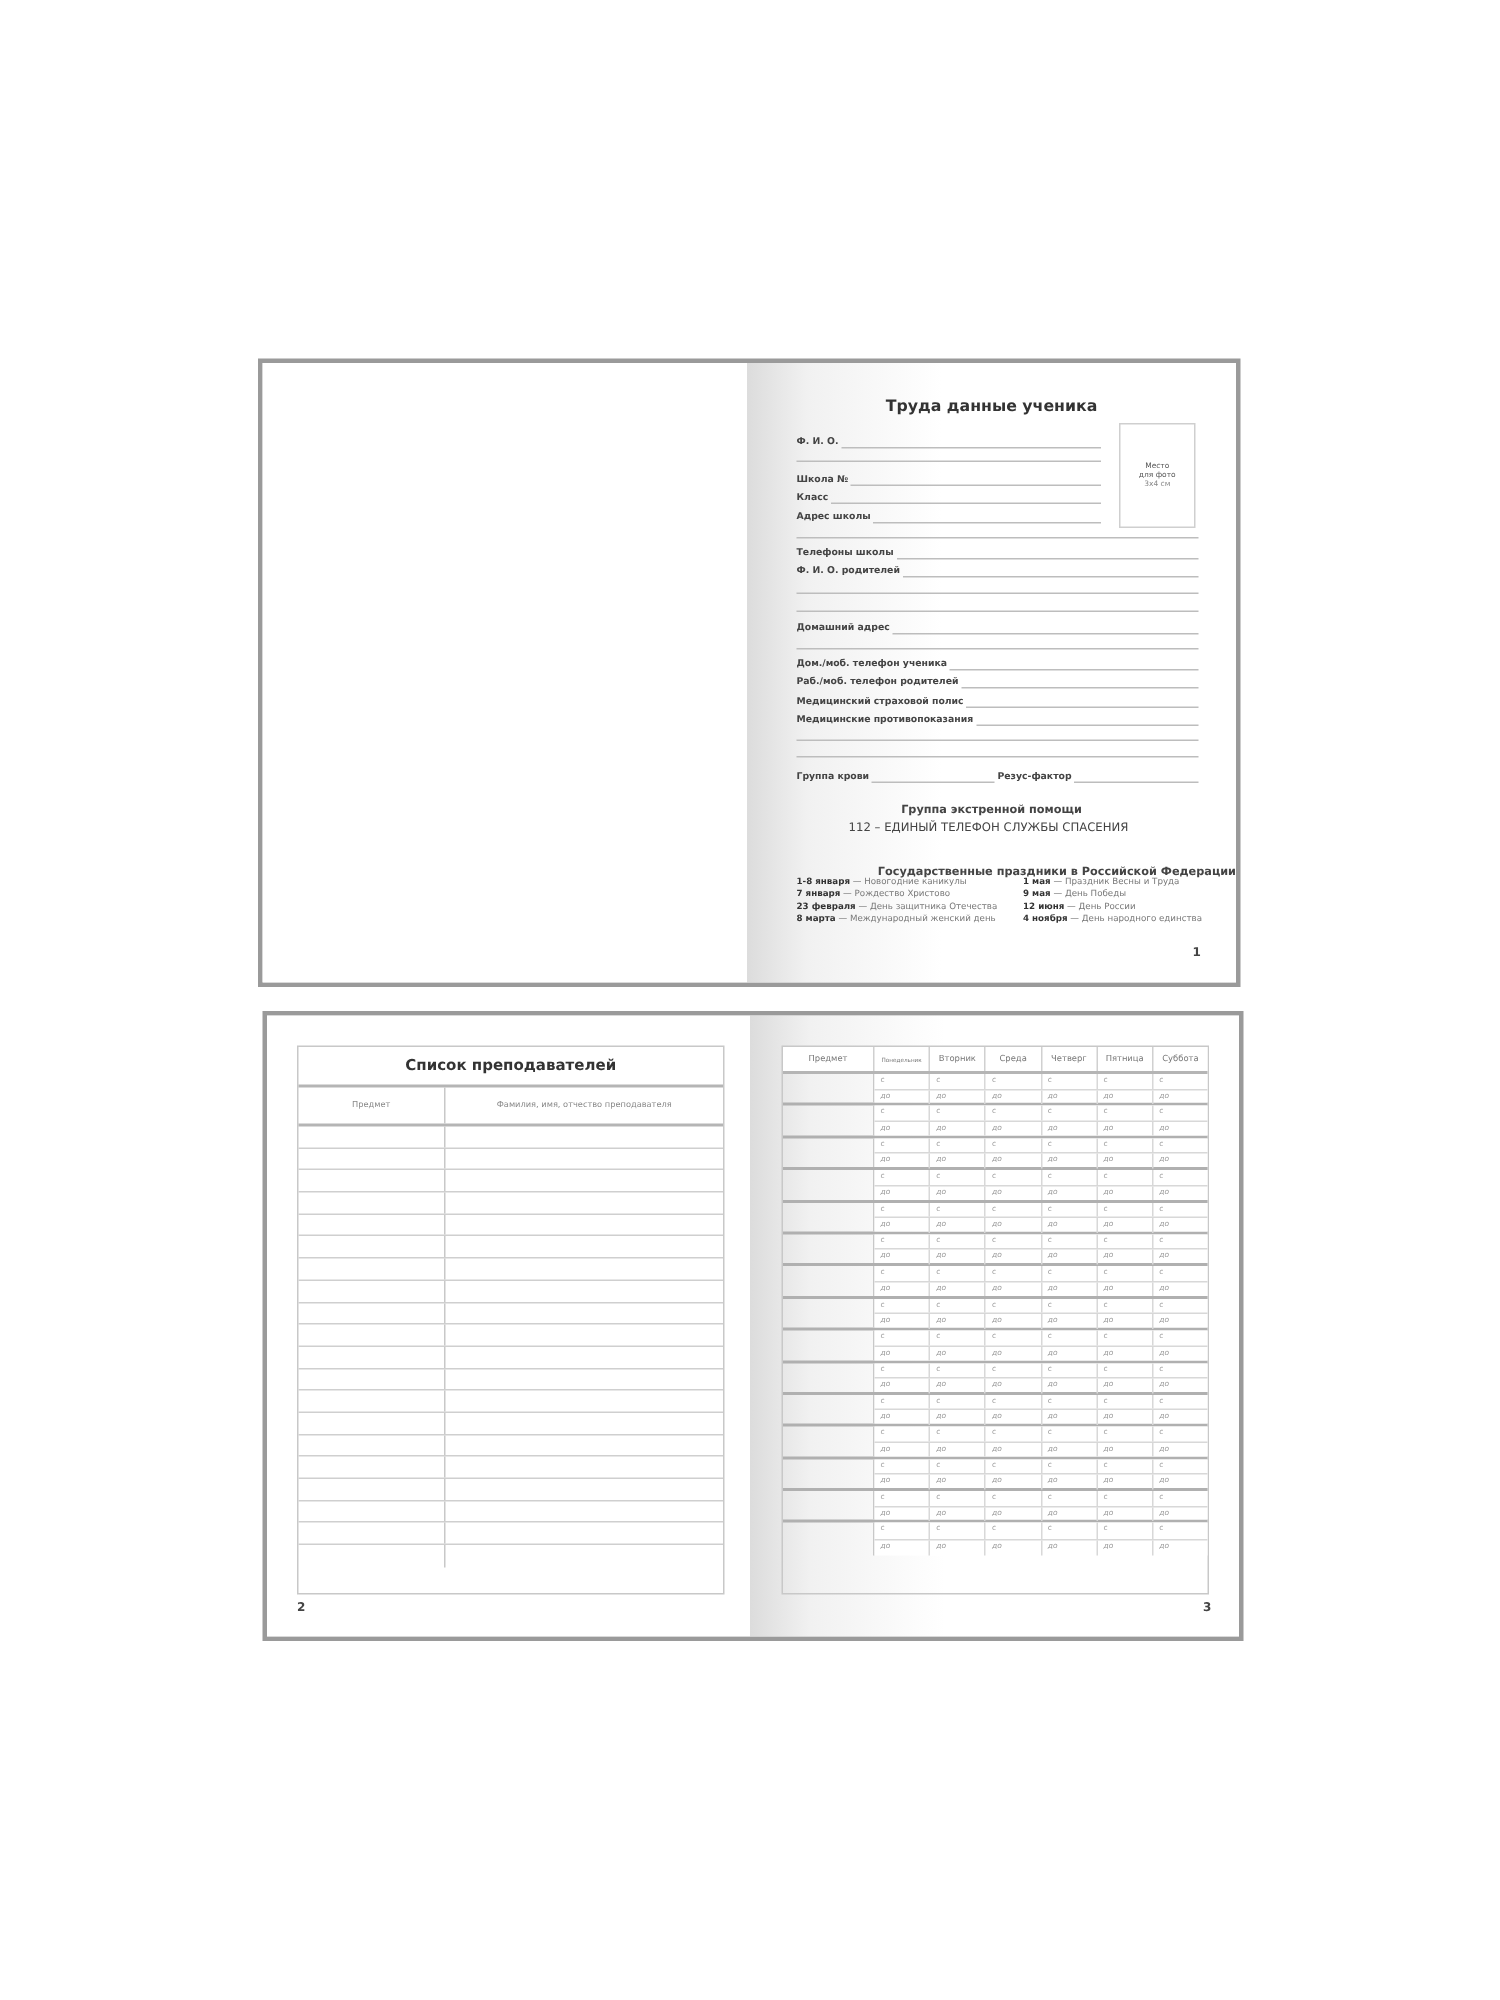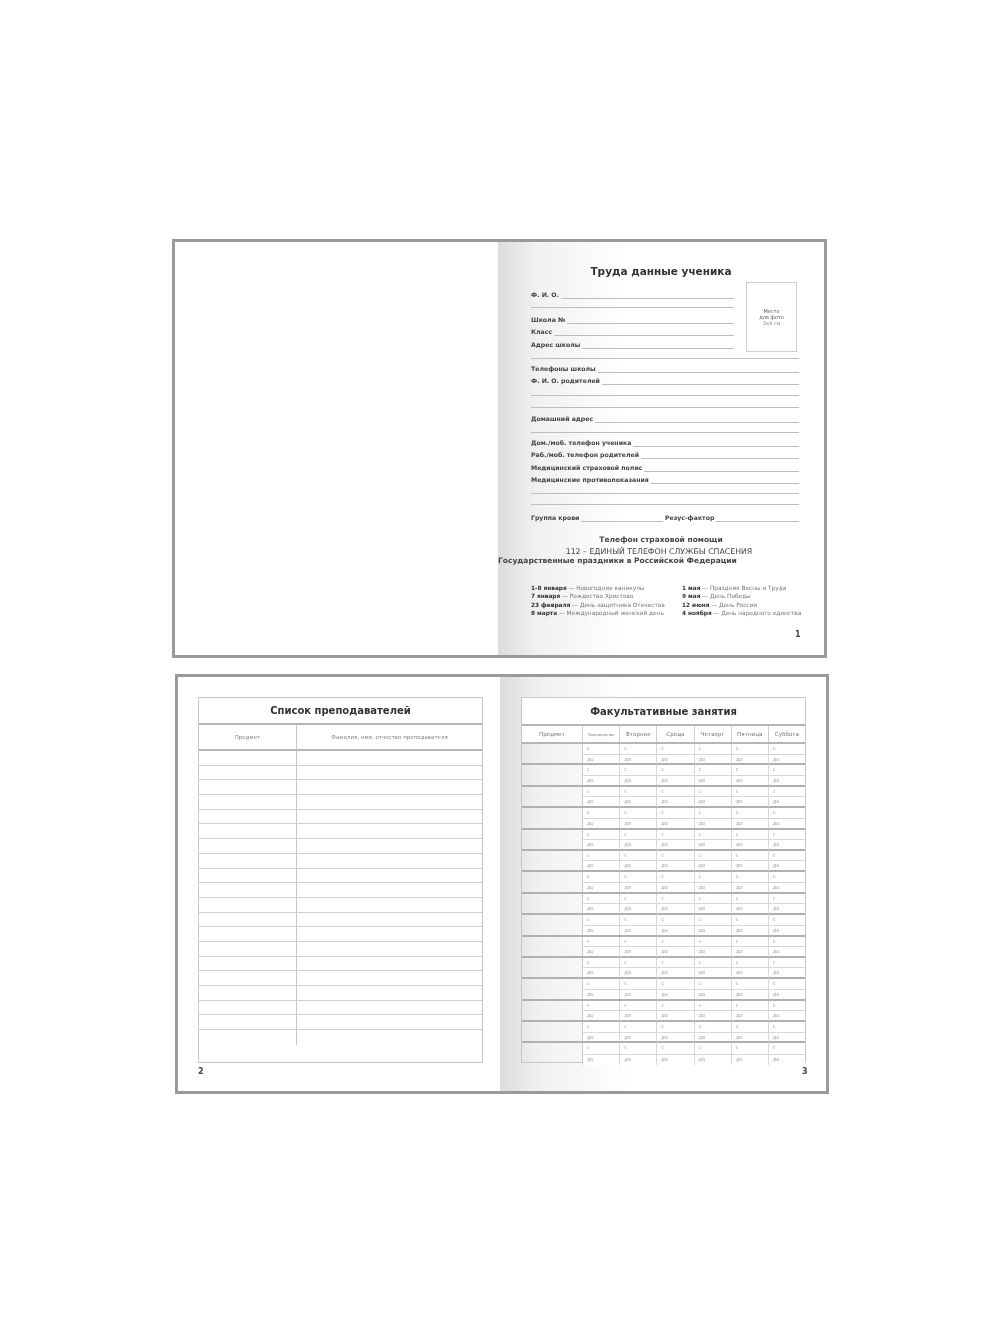--- a/index.html
+++ b/index.html
@@ -33,21 +33,21 @@
   .hline { position: absolute; left: 33px; border-bottom: 1px solid #bdbdbd; height: 0; }
   .photo {
     position: absolute; left: 248px; top: 40px; width: 51px; height: 70px;
     border: 1px solid #cfcfcf; box-sizing: border-box;
     display: flex; flex-direction: column; align-items: center; justify-content: center;
     font-size: 5px; line-height: 6px; color: #555; text-align: center;
   }
   .photo .sz { color: #888; }
   .emerg-title { position: absolute; top: 293px; left: 0; right: 0; text-align: center; font-size: 7.5px; font-weight: bold; color: #444; }
   .emerg-num { position: absolute; top: 305px; left: 0; right: 4px; text-align: center; font-size: 7.8px; color: #444; }
-  .hol-title { position: absolute; top: 314px; left: 0; right: 0; text-align: left; font-size: 7.5px; font-weight: bold; color: #444; }
+  .hol-title { position: absolute; top: 334px; left: 0; right: 0; text-align: right; font-size: 7.5px; font-weight: bold; color: #444; }
   .hol-col { position: absolute; top: 342px; font-size: 5.8px; line-height: 8.3px; color: #777; }
   .hol-col b { color: #333; }
   .hol-col.c1 { left: 33px; }
   .hol-col.c2 { left: 184px; }
   .page-num { position: absolute; font-size: 8px; font-weight: bold; color: #444; }
 
   
   .tbl-box { position: absolute; border: 1px solid #c8c8c8; box-sizing: border-box; background: #fff; }
   #teachers-box { left: 20px; top: 20px; width: 285px; height: 366px; }
   #teachers-box .tt { height: 25px; line-height: 25px; text-align: center; font-size: 10px; font-weight: bold; color: #333; border-bottom: 2px solid #b5b5b5; }
@@ -145,21 +145,21 @@
     <div class="hline" style="top:262px; width:268px;"></div>
     <div class="field" style="top:270px; width:132px;">
       <span class="lbl">Группа крови</span>
         <span class="line"></span>
     </div>
     <div class="field" style="top:270px; left:167px; width:134px;">
       <span class="lbl">Резус-фактор</span>
         <span class="line"></span>
     </div>
 
-    <div class="emerg-title">Телефон страховой помощи</div>
+    <div class="emerg-title">Группа экстренной помощи</div>
     <div class="emerg-num">112 – ЕДИНЫЙ ТЕЛЕФОН СЛУЖБЫ СПАСЕНИЯ</div>
 
     <div class="hol-title">Государственные праздники в Российской Федерации</div>
     <div class="hol-col c1">
       <div><b>1-8 января</b><span> — </span><span>Новогодние каникулы</span></div>
       <div><b>7 января</b><span> — </span><span>Рождество Христово</span></div>
       <div><b>23 февраля</b><span> — </span><span>День защитника Отечества</span></div>
       <div><b>8 марта</b><span> — </span><span>Международный женский день</span></div>
     </div>
     <div class="hol-col c2">
@@ -261,21 +261,20 @@
           <div class="trow" style="border-bottom: none;">
             <div class="c1"></div>
             <div class="c2"></div>
           </div>
         </div>
     </div>
     <div class="page-num" style="left:20px; top:390px;">2</div>
   </div>
   <div class="page right">
     <div id="optional-box" class="tbl-box">
-      <div class="tt">Факультативные занятия</div>
       <div class="ohead">
         <div class="subj">Предмет</div>
         <div class="day small">Понедельник</div>
         <div class="day">Вторник</div>
         <div class="day">Среда</div>
         <div class="day">Четверг</div>
         <div class="day">Пятница</div>
         <div class="day">Суббота</div>
       </div>
       <div id="optional-rows">

